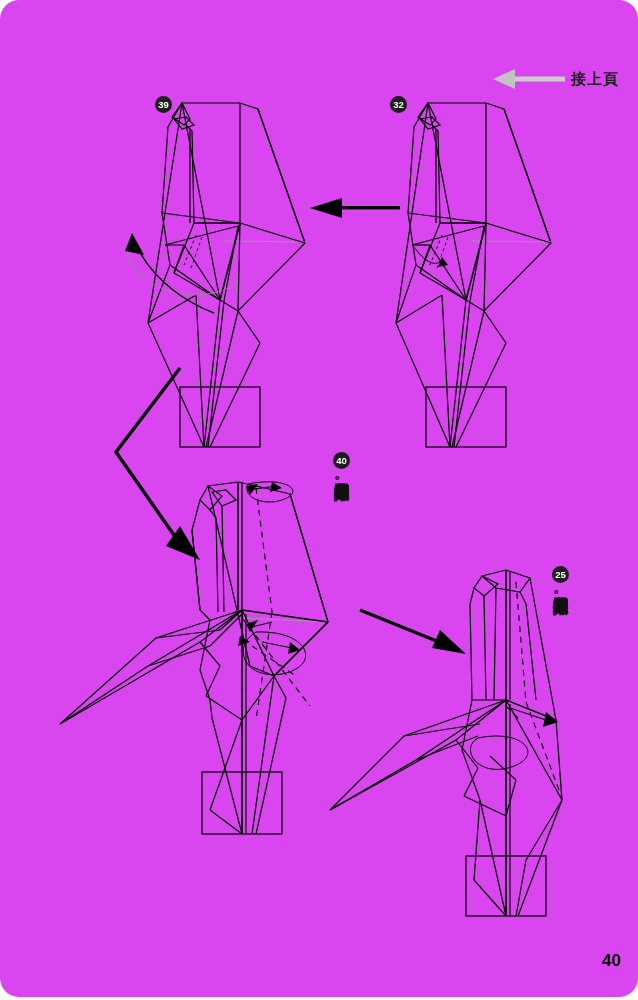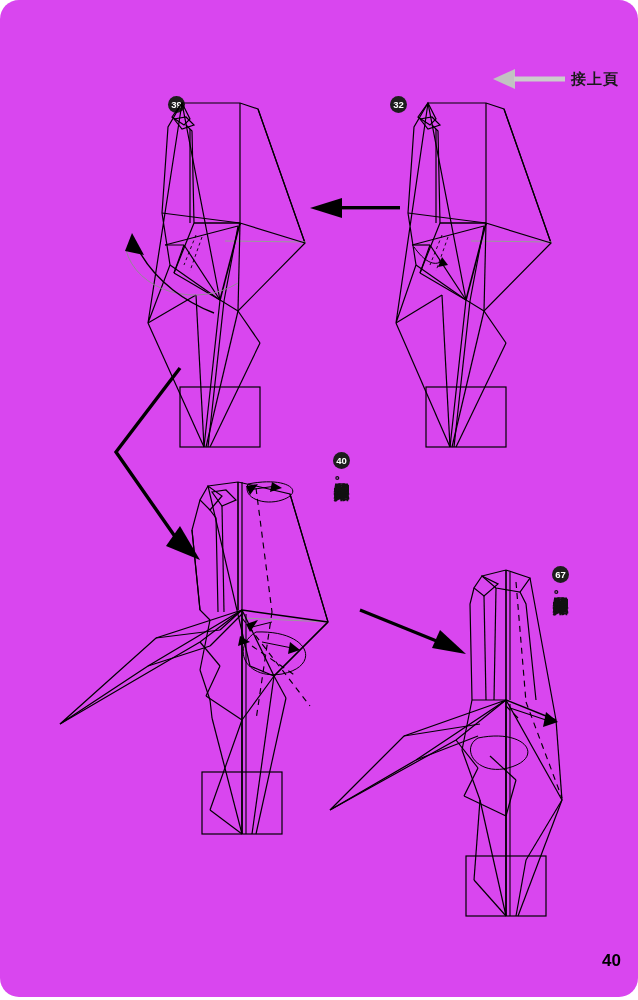--- a/index.html
+++ b/index.html
@@ -81,21 +81,21 @@
 <div id="page">
 
   <div class="abs" style="left:493px; top:68px; display:flex; align-items:center; gap:6px;">
     <svg width="72" height="22" viewBox="0 0 72 22">
       <polygon points="0,11 22,1 22,21" fill="#c2c2c2"></polygon>
       <rect x="21" y="8.5" width="51" height="5" fill="#cccccc"></rect>
     </svg>
     <span class="flow-label">接上頁</span>
   </div>
 
-  <div class="abs" style="left:168px; top:96px;">
+  <div class="abs" style="left:155px; top:96px;">
     <div class="step-badge">39</div>
   </div>
 
   <div class="fig" style="left:120px; top:95px; width:200px; height:360px;">
     <svg width="200" height="360" viewBox="0 0 200 360">
       <g fill="none" stroke="#000" stroke-width="1.2" stroke-linejoin="miter">
 
         <path d="M62 8 L120 8 L138 14 L185 148 L118 216 L100 205 Z"></path>
         <path d="M120 8 L120 130"></path>
 
@@ -287,21 +287,21 @@
   </div>
 
   <div class="fig" style="left:358px; top:604px; width:120px; height:60px;">
     <svg width="120" height="60" viewBox="0 0 120 60">
       <path d="M2 6 L86 40" fill="none" stroke="#000" stroke-width="3.2"></path>
       <polygon points="108,50 74,44 82,26" fill="#000"></polygon>
     </svg>
   </div>
 
   <div class="abs caption-group" style="left:552px; top:566px;">
-    <div class="step-badge">67</div>
+    <div class="step-badge">25</div>
     <div class="vcaption">依凹凸摺線掀開摺好。</div>
   </div>
 
   <div class="fig" style="left:330px; top:560px; width:250px; height:360px;">
     <svg width="250" height="360" viewBox="0 0 250 360">
       <g fill="none" stroke="#000" stroke-width="1.2" stroke-linejoin="miter">
 
         <path d="M152 16 L176 10 L200 18 L190 32 L166 28 Z"></path>
         <path d="M152 16 L144 28 L154 36 L168 24 Z"></path>
         <path d="M176 10 L176 140" stroke-width="1.6"></path>

